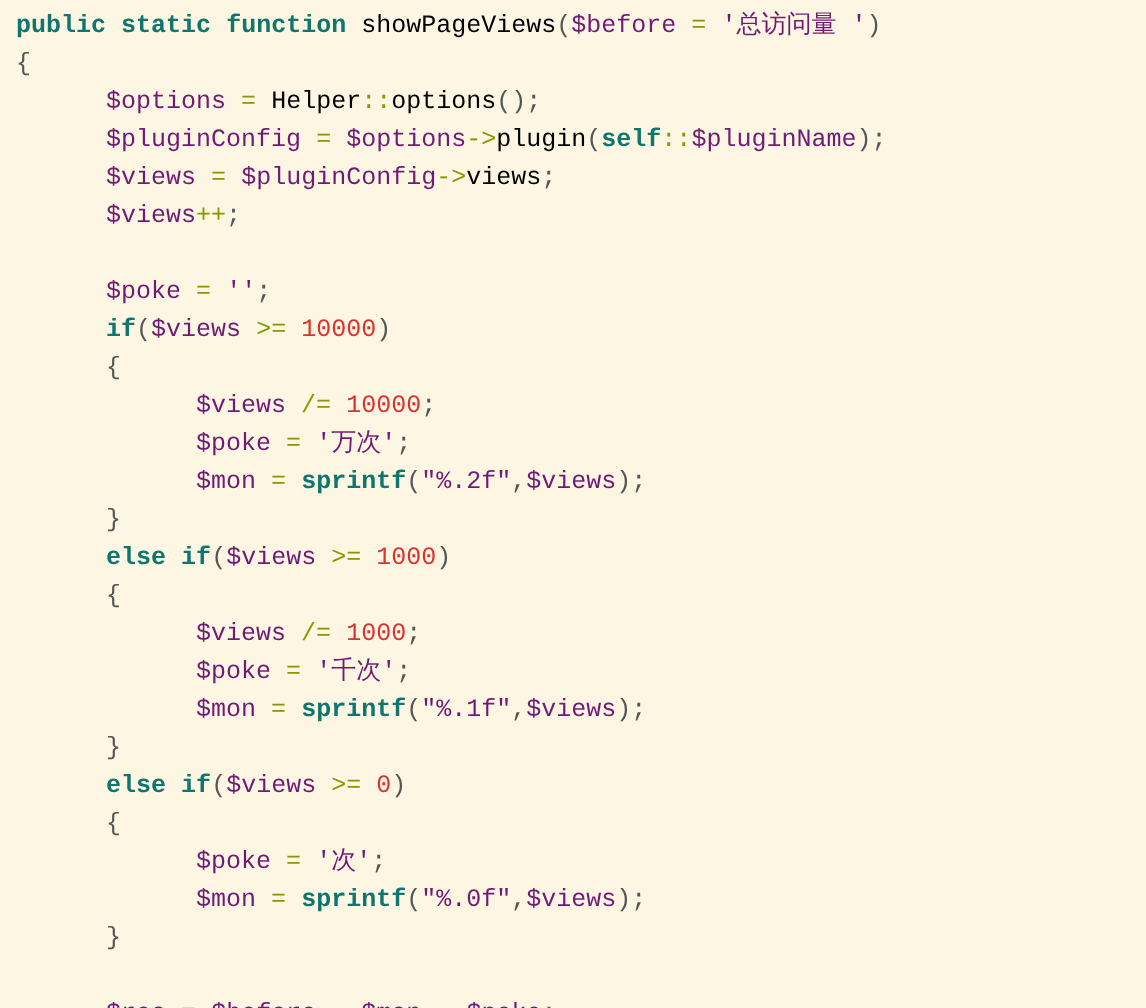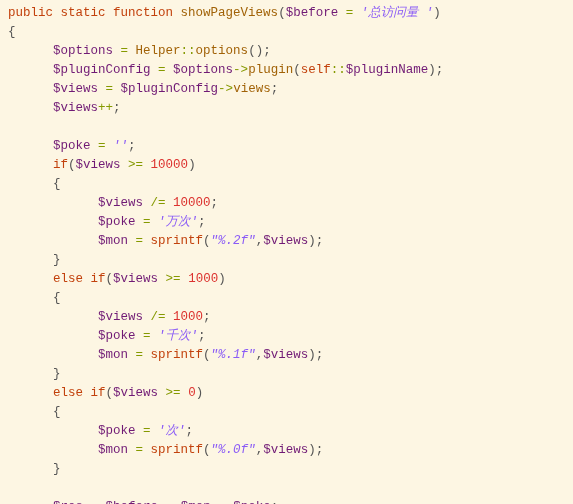--- a/index.html
+++ b/index.html
@@ -11,24 +11,24 @@
     font-family: Consolas, "Courier New", monospace;
     font-size: 12.5px;
     line-height: 19px;
     color: #555555;
     overflow: hidden;
   }
   .code {
     padding: 4px 0 0 8px;
     white-space: pre;
   }
-  .k   { color: #c2410c; font-weight: normal; }  
-  .fn  { color: #a16207; }                      
+  .k   { color: #0f766e; font-weight: bold; }  
+  .fn  { color: #000000; }                      
   .var { color: #701a75; }                      
-  .str { color: #8b5cf6; font-style: italic; }                      
+  .str { color: #701a75; }                      
   .num { color: #dc322f; text-align: right; }                      
   .op  { color: #859900; }                      
   .pun { color: #555555; }                      
   .line { display: block; }
 </style>
 </head>
 <body>
 
 <div class="code" id="code-container"><span class="line"><span class="k">public</span><span class="pun"> </span><span class="k">static</span><span class="pun"> </span><span class="k">function</span><span class="pun"> </span><span class="fn">showPageViews</span><span class="pun">(</span><span class="var">$before</span><span class="pun"> </span><span class="op">=</span><span class="pun"> </span><span class="str">'总访问量 '</span><span class="pun">)</span></span><span class="line"><span class="pun">{</span></span><span class="line">      <span class="var">$options</span><span class="pun"> </span><span class="op">=</span><span class="pun"> </span><span class="fn">Helper</span><span class="op">::</span><span class="fn">options</span><span class="pun">();</span></span><span class="line">      <span class="var">$pluginConfig</span><span class="pun"> </span><span class="op">=</span><span class="pun"> </span><span class="var">$options</span><span class="op">-&gt;</span><span class="fn">plugin</span><span class="pun">(</span><span class="k">self</span><span class="op">::</span><span class="var">$pluginName</span><span class="pun">);</span></span><span class="line">      <span class="var">$views</span><span class="pun"> </span><span class="op">=</span><span class="pun"> </span><span class="var">$pluginConfig</span><span class="op">-&gt;</span><span class="fn">views</span><span class="pun">;</span></span><span class="line">      <span class="var">$views</span><span class="op">++</span><span class="pun">;</span></span><span class="line">      <span class="pun"></span></span><span class="line">      <span class="var">$poke</span><span class="pun"> </span><span class="op">=</span><span class="pun"> </span><span class="str">''</span><span class="pun">;</span></span><span class="line">      <span class="k">if</span><span class="pun">(</span><span class="var">$views</span><span class="pun"> </span><span class="op">&gt;=</span><span class="pun"> </span><span class="num">10000</span><span class="pun">)</span></span><span class="line">      <span class="pun">{</span></span><span class="line">            <span class="var">$views</span><span class="pun"> </span><span class="op">/=</span><span class="pun"> </span><span class="num">10000</span><span class="pun">;</span></span><span class="line">            <span class="var">$poke</span><span class="pun"> </span><span class="op">=</span><span class="pun"> </span><span class="str">'万次'</span><span class="pun">;</span></span><span class="line">            <span class="var">$mon</span><span class="pun"> </span><span class="op">=</span><span class="pun"> </span><span class="k">sprintf</span><span class="pun">(</span><span class="str">"%.2f"</span><span class="pun">,</span><span class="var">$views</span><span class="pun">);</span></span><span class="line">      <span class="pun">}</span></span><span class="line">      <span class="k">else</span><span class="pun"> </span><span class="k">if</span><span class="pun">(</span><span class="var">$views</span><span class="pun"> </span><span class="op">&gt;=</span><span class="pun"> </span><span class="num">1000</span><span class="pun">)</span></span><span class="line">      <span class="pun">{</span></span><span class="line">            <span class="var">$views</span><span class="pun"> </span><span class="op">/=</span><span class="pun"> </span><span class="num">1000</span><span class="pun">;</span></span><span class="line">            <span class="var">$poke</span><span class="pun"> </span><span class="op">=</span><span class="pun"> </span><span class="str">'千次'</span><span class="pun">;</span></span><span class="line">            <span class="var">$mon</span><span class="pun"> </span><span class="op">=</span><span class="pun"> </span><span class="k">sprintf</span><span class="pun">(</span><span class="str">"%.1f"</span><span class="pun">,</span><span class="var">$views</span><span class="pun">);</span></span><span class="line">      <span class="pun">}</span></span><span class="line">      <span class="k">else</span><span class="pun"> </span><span class="k">if</span><span class="pun">(</span><span class="var">$views</span><span class="pun"> </span><span class="op">&gt;=</span><span class="pun"> </span><span class="num">0</span><span class="pun">)</span></span><span class="line">      <span class="pun">{</span></span><span class="line">            <span class="var">$poke</span><span class="pun"> </span><span class="op">=</span><span class="pun"> </span><span class="str">'次'</span><span class="pun">;</span></span><span class="line">            <span class="var">$mon</span><span class="pun"> </span><span class="op">=</span><span class="pun"> </span><span class="k">sprintf</span><span class="pun">(</span><span class="str">"%.0f"</span><span class="pun">,</span><span class="var">$views</span><span class="pun">);</span></span><span class="line">      <span class="pun">}</span></span><span class="line">      <span class="pun"></span></span><span class="line">      <span class="var">$res</span><span class="pun"> </span><span class="op">=</span><span class="pun"> </span><span class="var">$before</span><span class="pun"> </span><span class="op">.</span><span class="pun"> </span><span class="var">$mon</span><span class="pun"> </span><span class="op">.</span><span class="pun"> </span><span class="var">$poke</span><span class="pun">;</span></span></div>
 

